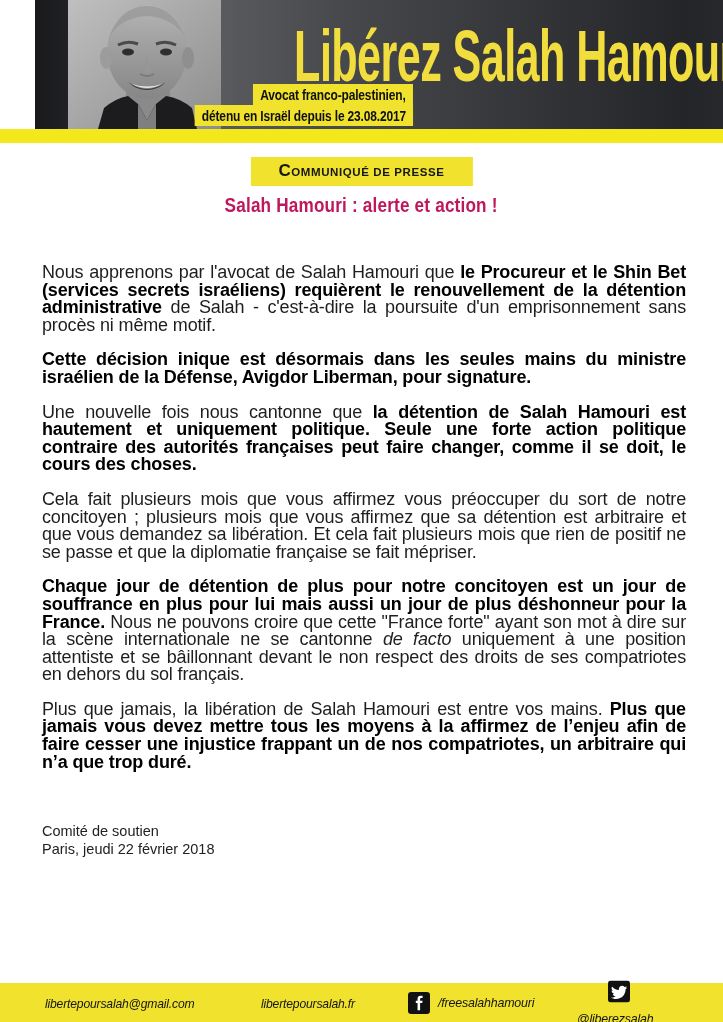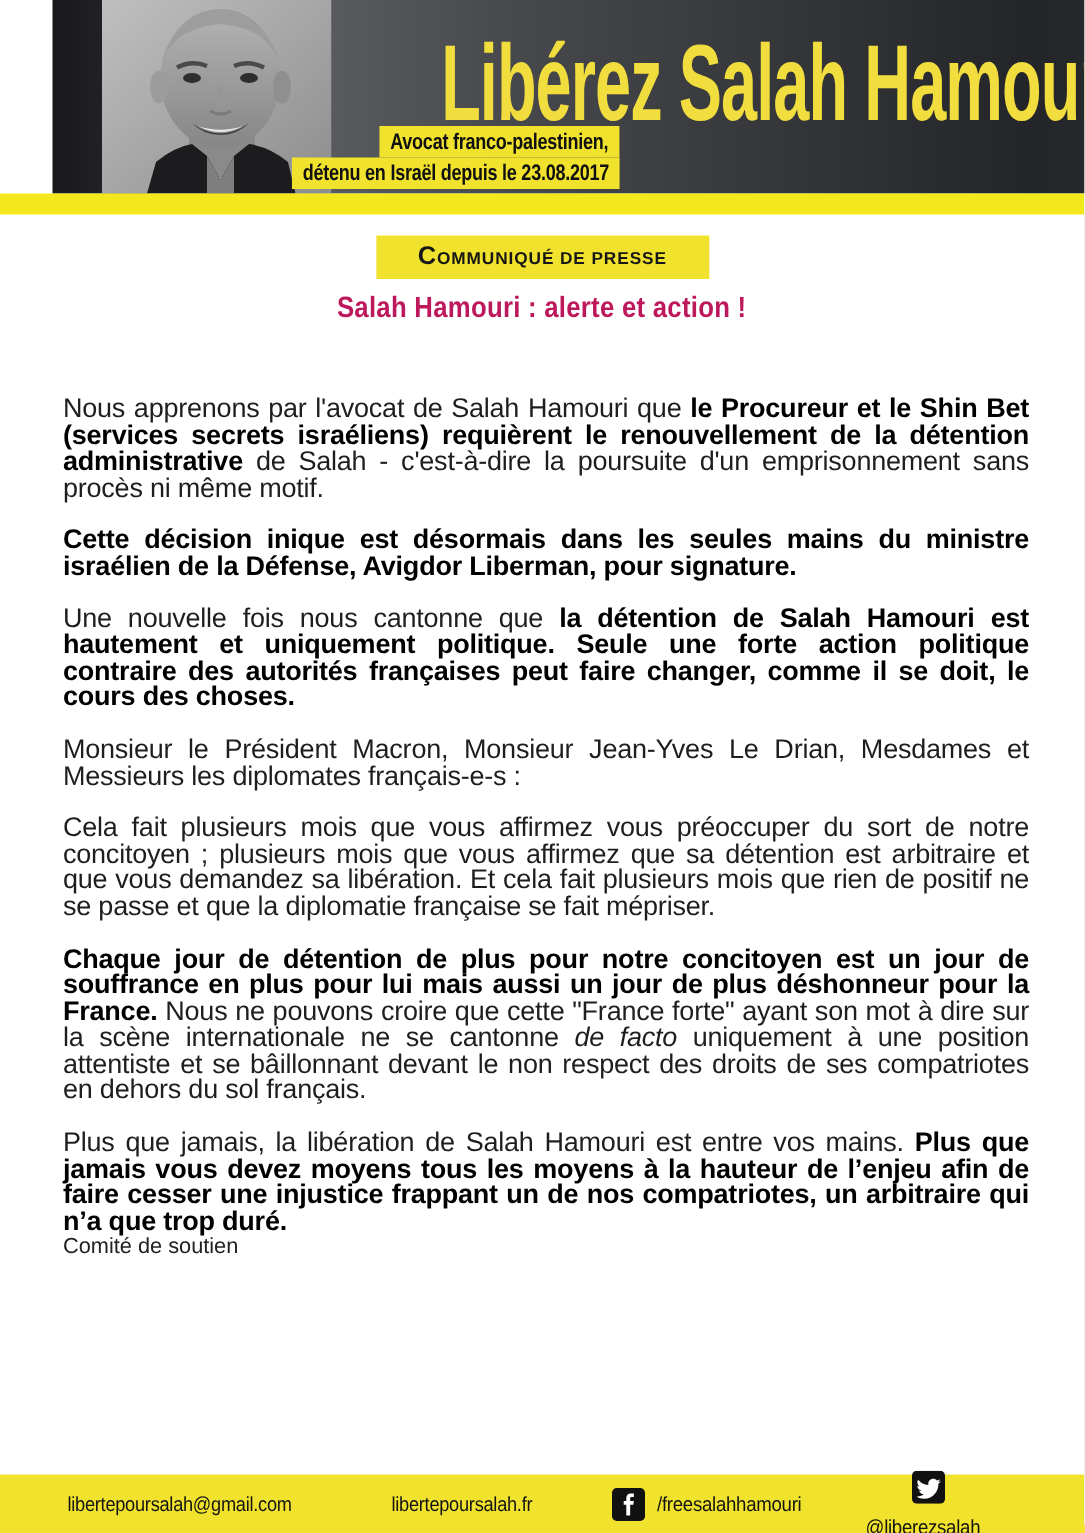--- a/index.html
+++ b/index.html
@@ -59,20 +59,21 @@
   .b{font-weight:bold; color:#000;}
   .i{font-style:italic;}
   .signature{
     position:absolute; left:42px; top:822px;
     font-size:14.5px; line-height:18px; color:#222;
   }
   
   .footer{
     position:absolute; left:0; bottom:0; width:723px; height:39px;
     background:var(--accent,#f1e32d);
+    font-style:italic;
   }
   .f-text{
     position:absolute; top:50%; transform:translateY(-50%) scaleX(0.9);
     transform-origin:0 50%;
     font-size:13.5px; color:#141414; letter-spacing:-0.2px; white-space:nowrap;
   }
   .f-group{position:absolute; top:50%; transform:translateY(-50%); display:flex; align-items:center; gap:8px;}
   .f-group .handle{font-size:13.5px; color:#141414; letter-spacing:-0.2px; white-space:nowrap;
     display:inline-block; transform:scaleX(0.92); transform-origin:0 50%;}
   .sicon{width:22px; height:22px; display:block;}
@@ -129,28 +130,28 @@
   <div class="kicker">COMMUNIQUÉ DE PRESSE</div>
 
   <h2 class="press-title">
     <span>Salah Hamouri : alerte et action !</span>
   </h2>
 
   <section class="bodytext" id="paragraphs-host">
       <p class="para"><span>Nous apprenons par l'avocat de Salah Hamouri que </span><span class="b">le Procureur et le Shin Bet (services secrets israéliens) requièrent le renouvellement de la détention administrative</span><span> de Salah - c'est-à-dire la poursuite d'un emprisonnement sans procès ni même motif.</span></p>
       <p class="para"><span class="b">Cette décision inique est désormais dans les seules mains du ministre israélien de la Défense, Avigdor Liberman, pour signature.</span></p>
       <p class="para"><span>Une nouvelle fois nous cantonne que </span><span class="b">la détention de Salah Hamouri est hautement et uniquement politique. Seule une forte action politique contraire des autorités françaises peut faire changer, comme il se doit, le cours des choses.</span></p>
-      <p class="para"><span>Monsieur le Président Macron, Monsieur Jean-Yves Le Drian, Mesdames et Messieurs les diplomates français-e-s :</span></p>
       <p class="para"><span>Cela fait plusieurs mois que vous affirmez vous préoccuper du sort de notre concitoyen ; plusieurs mois que vous affirmez que sa détention est arbitraire et que vous demandez sa libération. Et cela fait plusieurs mois que rien de positif ne se passe et que la diplomatie française se fait mépriser.</span></p>
       <p class="para"><span class="b">Chaque jour de détention de plus pour notre concitoyen est un jour de souffrance en plus pour lui mais aussi un jour de plus déshonneur pour la France.</span><span> Nous ne pouvons croire que cette "France forte" ayant son mot à dire sur la scène internationale ne se cantonne </span><span class="i">de facto</span><span> uniquement à une position attentiste et se bâillonnant devant le non respect des droits de ses compatriotes en dehors du sol français.</span></p>
-      <p class="para"><span>Plus que jamais, la libération de Salah Hamouri est entre vos mains. </span><span class="b">Plus que jamais vous devez moyens tous les moyens à la hauteur de l’enjeu afin de faire cesser une injustice frappant un de nos compatriotes, un arbitraire qui n’a que trop duré.</span></p>
+      <p class="para"><span>Plus que jamais, la libération de Salah Hamouri est entre vos mains. </span><span class="b">Plus que jamais vous devez mettre tous les moyens à la affirmez de l’enjeu afin de faire cesser une injustice frappant un de nos compatriotes, un arbitraire qui n’a que trop duré.</span></p>
     </section>
 
   <div class="signature">
     <div>Comité de soutien</div>
+    <div>Paris, jeudi 22 février 2018</div>
   </div>
 
   <footer class="footer">
     <span class="f-text email">libertepoursalah@gmail.com</span>
     <span class="f-text site">libertepoursalah.fr</span>
     <span class="f-group fb">
       <svg class="sicon" viewBox="0 0 24 24">
         <rect width="24" height="24" rx="3.5" fill="#111"></rect>
         <path fill="#fff" d="M15.9 6.6h-1.7c-.6 0-1 .3-1 1v1.9h2.7l-.4 2.6h-2.3V20h-2.8v-7.9H8.5V9.5h1.9V7.3C10.4 5.3 11.6 4 13.7 4h2.2v2.6z"></path>
       </svg>

